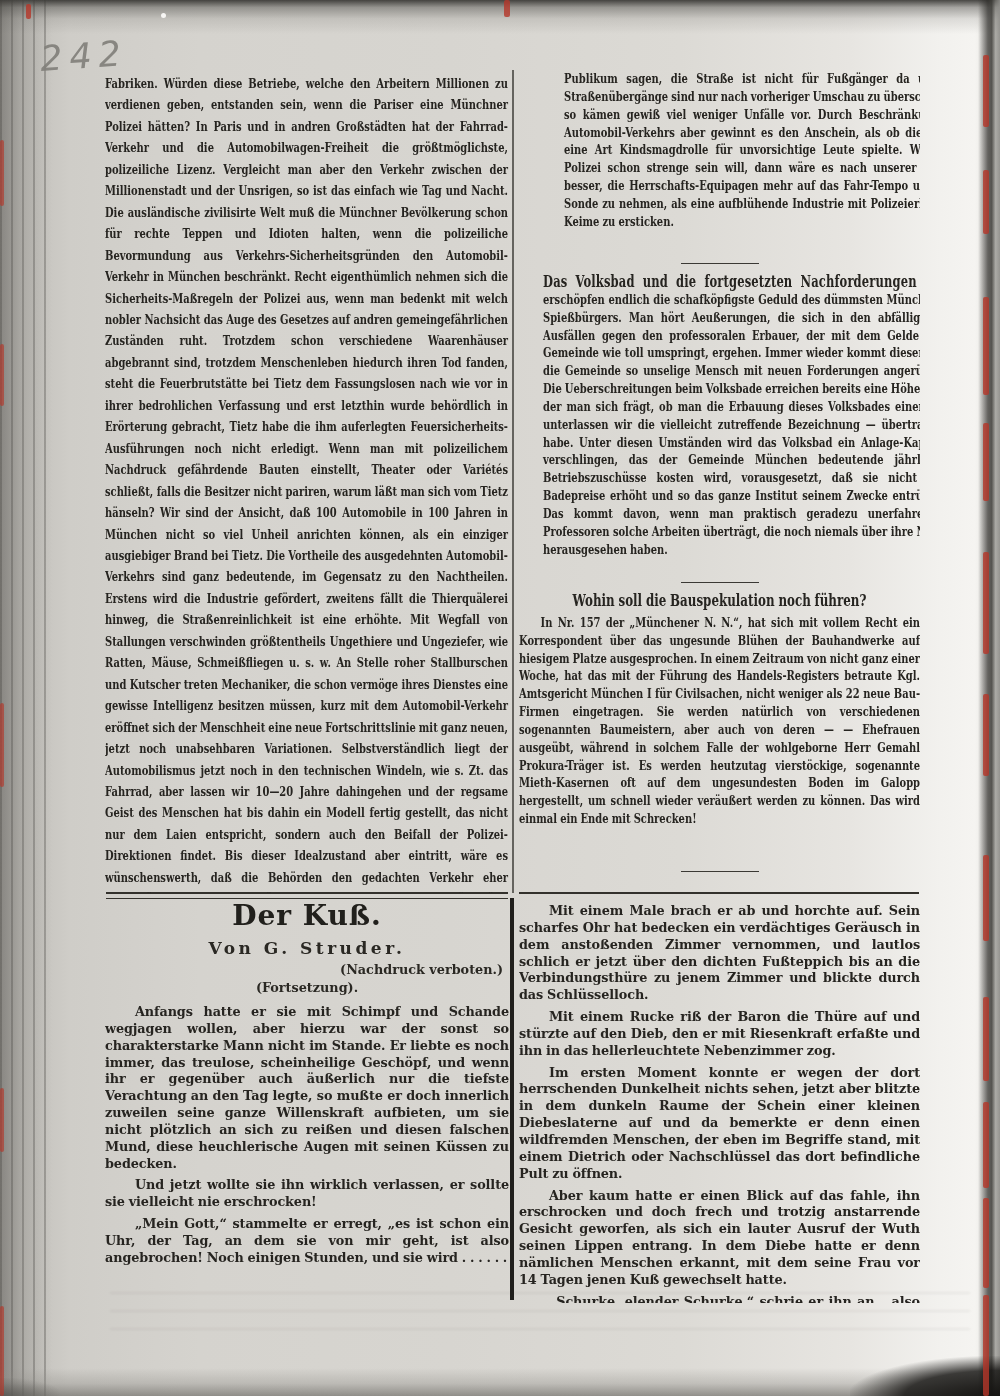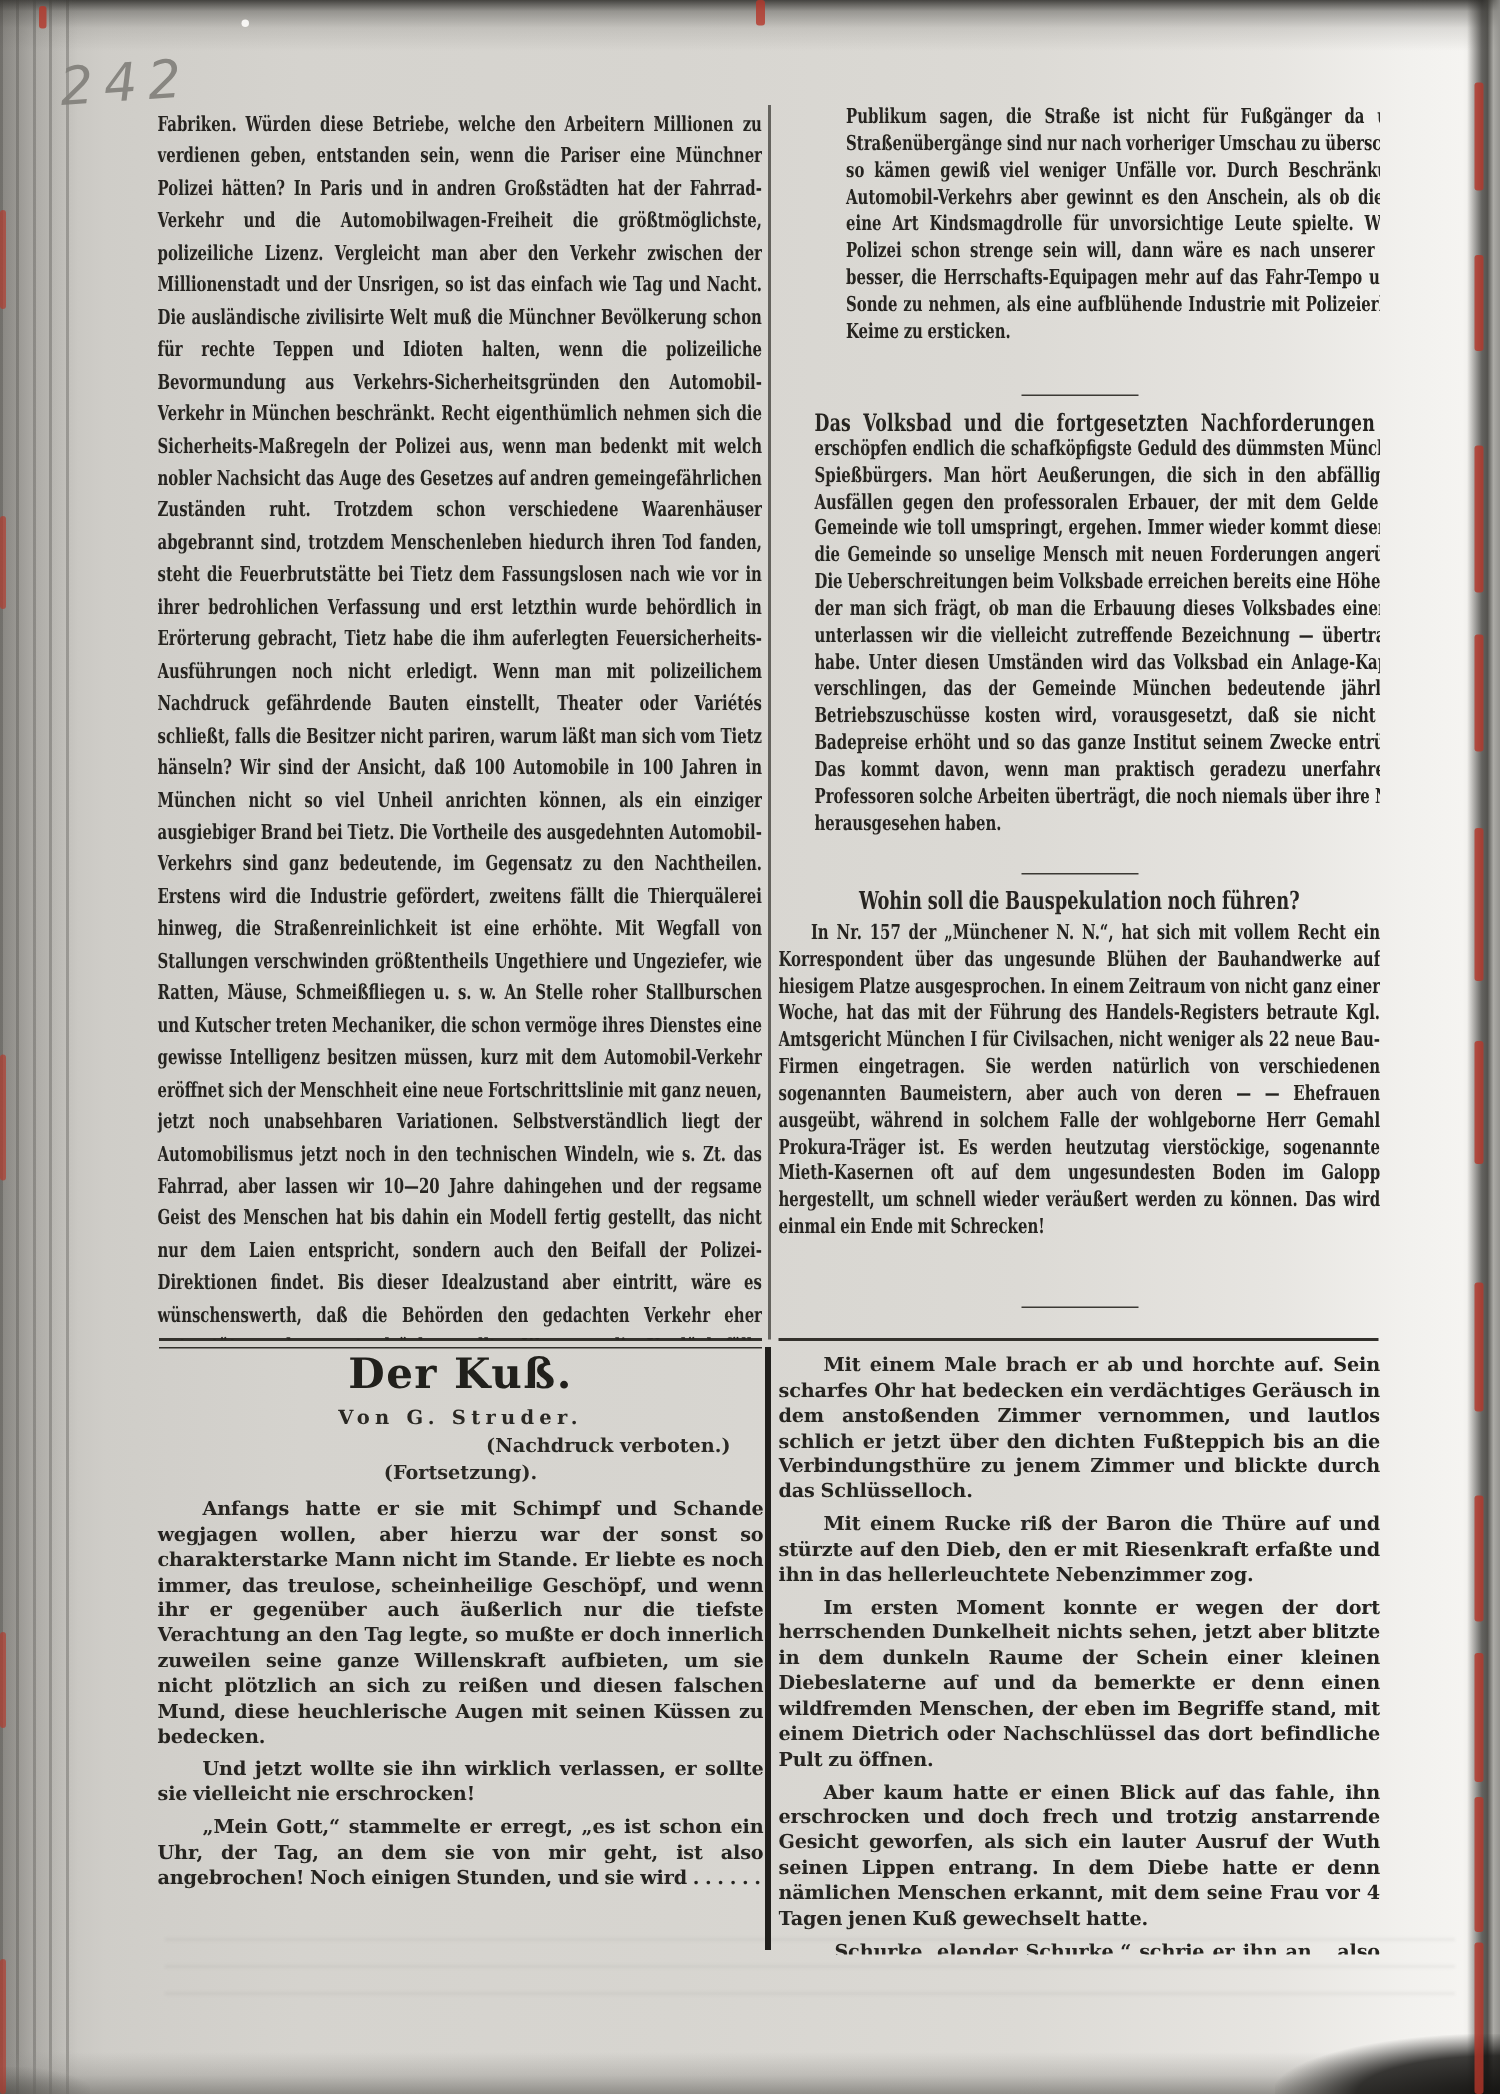--- a/index.html
+++ b/index.html
@@ -64,22 +64,22 @@
   .col-right .wrap2{min-height:302px;margin-left:24px;}
   .col-right .wrap3{min-height:272px;}
   .lead-head{display:block;font-size:16px;font-weight:700;word-spacing:5.5px;letter-spacing:.2px;}
   .center-head{display:block;text-align:center;font-size:16.5px;font-weight:700;margin:0 0 4px 0;}
 
   .story-left{position:absolute;left:105px;top:897px;width:404px;height:400px;overflow:hidden;}
   .story-right{position:absolute;left:519px;top:903px;width:401px;height:400px;overflow:hidden;}
   .story p{font-size:12.8px;line-height:16.85px;font-weight:700;letter-spacing:-0.1px;
     word-spacing:-0.5px;margin:0 0 5px 0;text-indent:30px;}
   .story-title{text-align:center;font-size:28px;font-weight:700;letter-spacing:1px;color:#21201c;margin:2px 0 6px 0;}
-  .story-byline{text-align:center;font-size:13px;font-weight:700;letter-spacing:3.5px;color:#2a2823;margin:0 0 4px 0;}
-  .story-notice{text-align:right;font-size:12.8px;font-weight:700;padding-right:22px;color:#2a2823;margin:0 0 3px 0;}
+  .story-byline{text-align:center;font-size:17px;font-weight:700;letter-spacing:3.5px;color:#2a2823;margin:0 0 4px 0;}
+  .story-notice{text-align:right;font-size:12.8px;font-weight:700;padding-right:6px;color:#2a2823;margin:0 0 3px 0;}
   .story-fort{text-align:center;font-size:12.8px;font-weight:700;color:#2a2823;margin:0 0 9px 0;}
 </style>
 </head>
 <body>
 
 <div class="scan">
   <div class="paper"></div>
   <div class="top-edge"></div>
   <div class="left-edge"></div>
   <div class="right-edge"></div>
@@ -146,16 +146,16 @@
     <div class="story-fort">(Fortsetzung).</div>
     <p class="ink">Anfangs hatte er sie mit Schimpf und Schande wegjagen wollen, aber hierzu war der sonst so charakterstarke Mann nicht im Stande. Er liebte es noch immer, das treulose, scheinheilige Geschöpf, und wenn ihr er gegenüber auch äußerlich nur die tiefste Verachtung an den Tag legte, so mußte er doch innerlich zuweilen seine ganze Willenskraft aufbieten, um sie nicht plötzlich an sich zu reißen und diesen falschen Mund, diese heuchlerische Augen mit seinen Küssen zu bedecken.</p>
     <p class="ink">Und jetzt wollte sie ihn wirklich verlassen, er sollte sie vielleicht nie erschrocken!</p>
     <p class="ink">„Mein Gott,“ stammelte er erregt, „es ist schon ein Uhr, der Tag, an dem sie von mir geht, ist also angebrochen! Noch einigen Stunden, und sie wird . . . . . .</p>
   </div>
 
   <div class="story-right story">
     <p class="ink">Mit einem Male brach er ab und horchte auf. Sein scharfes Ohr hat bedecken ein verdächtiges Geräusch in dem anstoßenden Zimmer vernommen, und lautlos schlich er jetzt über den dichten Fußteppich bis an die Verbindungsthüre zu jenem Zimmer und blickte durch das Schlüsselloch.</p>
     <p class="ink">Mit einem Rucke riß der Baron die Thüre auf und stürzte auf den Dieb, den er mit Riesenkraft erfaßte und ihn in das hellerleuchtete Nebenzimmer zog.</p>
     <p class="ink">Im ersten Moment konnte er wegen der dort herrschenden Dunkelheit nichts sehen, jetzt aber blitzte in dem dunkeln Raume der Schein einer kleinen Diebeslaterne auf und da bemerkte er denn einen wildfremden Menschen, der eben im Begriffe stand, mit einem Dietrich oder Nachschlüssel das dort befindliche Pult zu öffnen.</p>
-    <p class="ink">Aber kaum hatte er einen Blick auf das fahle, ihn erschrocken und doch frech und trotzig anstarrende Gesicht geworfen, als sich ein lauter Ausruf der Wuth seinen Lippen entrang. In dem Diebe hatte er denn nämlichen Menschen erkannt, mit dem seine Frau vor 4 Tagen jenen Kuß gewechselt hatte.</p>
+    <p class="ink">Aber kaum hatte er einen Blick auf das fahle, ihn erschrocken und doch frech und trotzig anstarrende Gesicht geworfen, als sich ein lauter Ausruf der Wuth seinen Lippen entrang. In dem Diebe hatte er denn nämlichen Menschen erkannt, mit dem seine Frau vor 14 Tagen jenen Kuß gewechselt hatte.</p>
     <p class="ink">„Schurke, elender Schurke,“ schrie er ihn an, „also bestehlen wolltest Du mich auch noch! Aber Dir soll das Handwerk jetzt gründlich gelegt werden. Ich werde die</p>
   </div>
 </div>
 
 </body></html>

